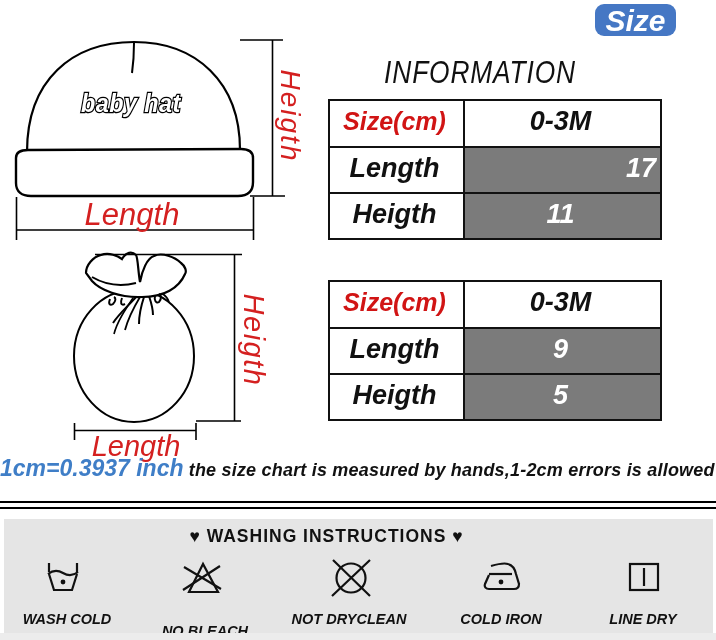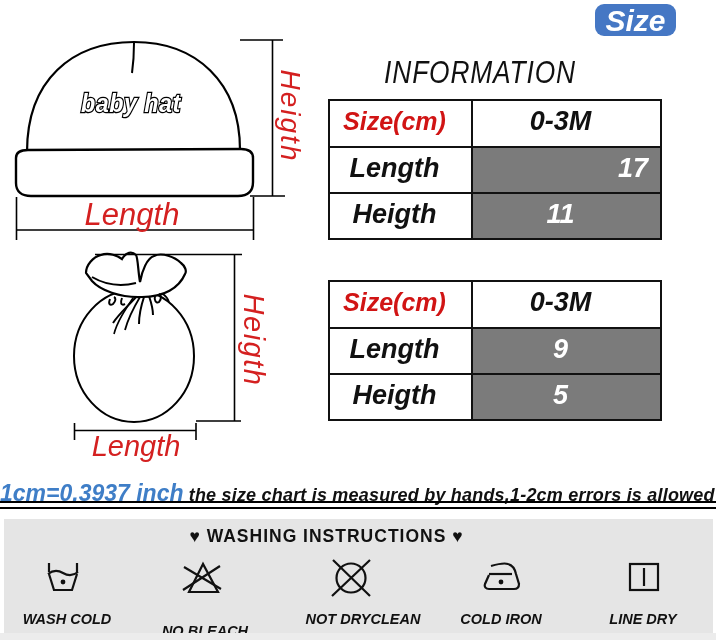--- a/index.html
+++ b/index.html
@@ -1,15 +1,15 @@
 <!DOCTYPE html>
 <html><head>
 <meta charset="utf-8">
 <style>
-  td{padding:0 12px 4px 0;}
+  td{padding:0 4px 4px 0;}
   html,body{margin:0;padding:0;background:#fff;}
   #page{position:relative;width:716px;height:640px;background:#fff;overflow:hidden;
         font-family:"Liberation Sans",sans-serif;}
   .abs{position:absolute;}
 </style>
 </head>
 <body>
 <div id="page">
 
 <svg class="abs" style="left:0;top:0;" width="330" height="470" viewBox="0 0 330 470">
@@ -94,21 +94,21 @@
     <td style="border:2px solid #111;background:#7b7b7b;text-align:center;font-weight:bold;font-style:italic;font-size:27px;color:#fff;">9</td>
   </tr>
   <tr style="height:46px;">
 
     <td style="border:2px solid #111;text-align:center;font-weight:bold;font-style:italic;font-size:27px;color:#111;">Heigth</td>
     <td style="border:2px solid #111;background:#7b7b7b;text-align:center;font-weight:bold;font-style:italic;font-size:27px;color:#fff;">5</td>
   </tr>
 </tbody>
     </table>
 
-<div class="abs" style="left:0;top:480px;width:656px;white-space:nowrap;">
+<div class="abs" style="left:0;top:455px;width:656px;white-space:nowrap;">
   <span style="color:#3f7ec7;font-weight:bold;font-style:italic;font-size:23px;">1cm=0.3937 inch</span><span style="color:#111;font-weight:bold;font-style:italic;font-size:18px;letter-spacing:0.2px;"> the size chart is measured by hands,1-2cm errors is allowed</span>
 </div>
 
 <div class="abs" style="left:0;top:500.5px;width:716px;height:2.5px;background:#000;"></div>
 <div class="abs" style="left:0;top:506.5px;width:716px;height:2.5px;background:#000;"></div>
 
 <div class="abs" style="left:4px;top:519px;width:709px;height:114px;background:#e5e5e5;"></div>
 
 <div class="abs" style="left:0;top:526px;width:653px;text-align:center;font-weight:bold;font-size:17.5px;color:#111;letter-spacing:1px;">♥ WASHING INSTRUCTIONS ♥</div>
 
@@ -139,20 +139,20 @@
 
   <g fill="none" stroke="#111" stroke-width="2.2">
     <rect x="630" y="564" width="28" height="26"></rect>
     <path d="M 644 568 L 644 586"></path>
   </g>
 </svg>
 
 <div class="abs" style="left:0;top:611px;width:716px;font-weight:bold;font-style:italic;font-size:14.5px;color:#111;">
   <span class="abs" style="left:67px;transform:translateX(-50%);">WASH COLD</span>
   <span class="abs" style="left:205px;transform:translateX(-50%);margin-top:12px;">NO BLEACH</span>
-  <span class="abs" style="left:363px;transform:translateX(-50%);white-space:nowrap;">NOT DRYCLEAN</span>
+  <span class="abs" style="left:349px;transform:translateX(-50%);white-space:nowrap;">NOT DRYCLEAN</span>
   <span class="abs" style="left:473px;transform:translateX(-50%);white-space:nowrap;margin-left:28px;">COLD IRON</span>
   <span class="abs" style="left:643px;transform:translateX(-50%);white-space:nowrap;">LINE DRY</span>
 </div>
 
 <div class="abs" style="left:0;top:633px;width:716px;height:7px;background:#ececec;"></div>
 
 </div>
 
 </body></html>

